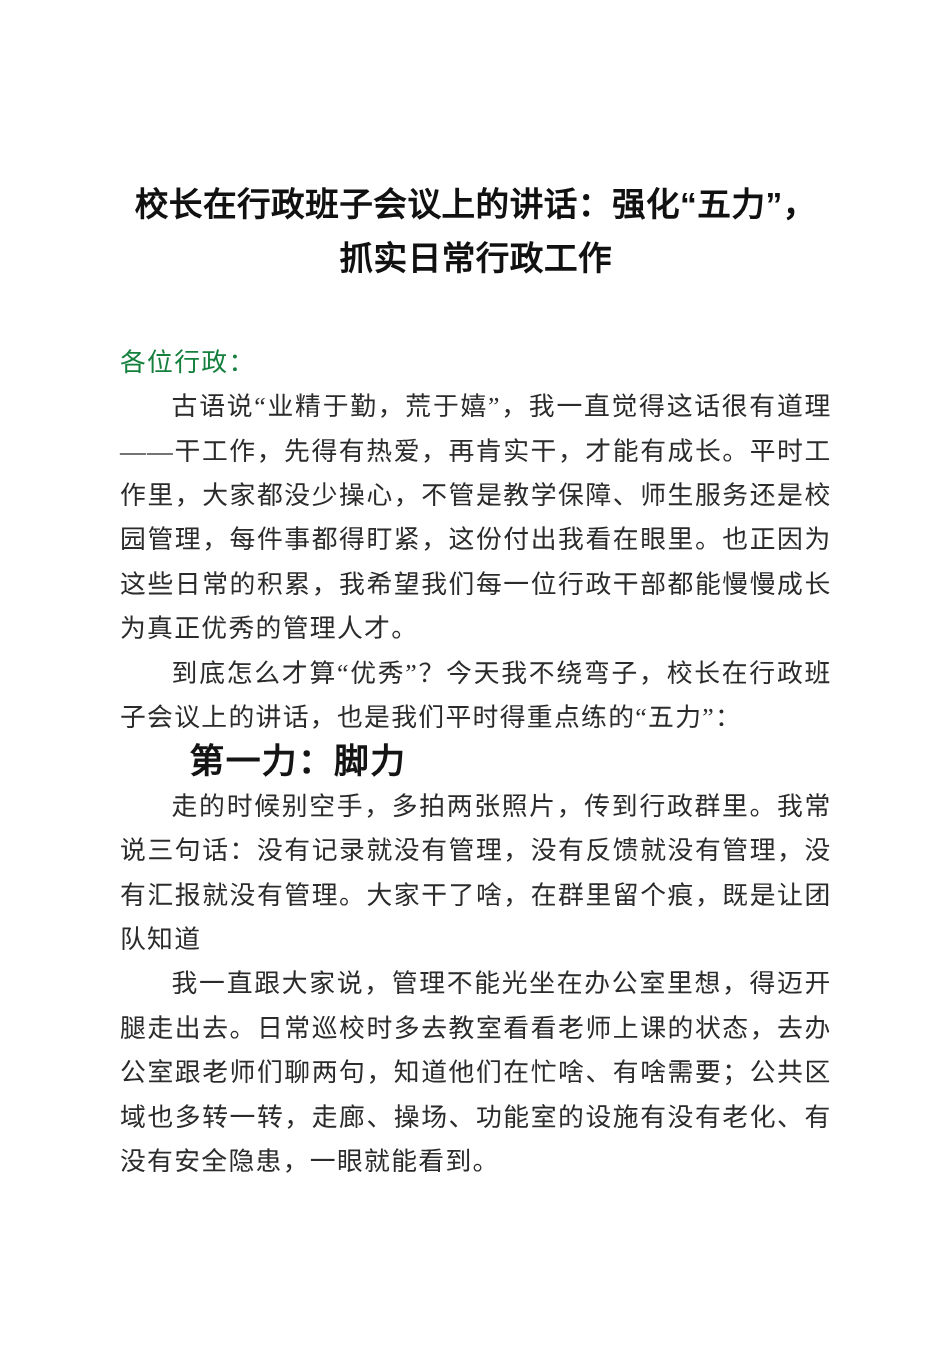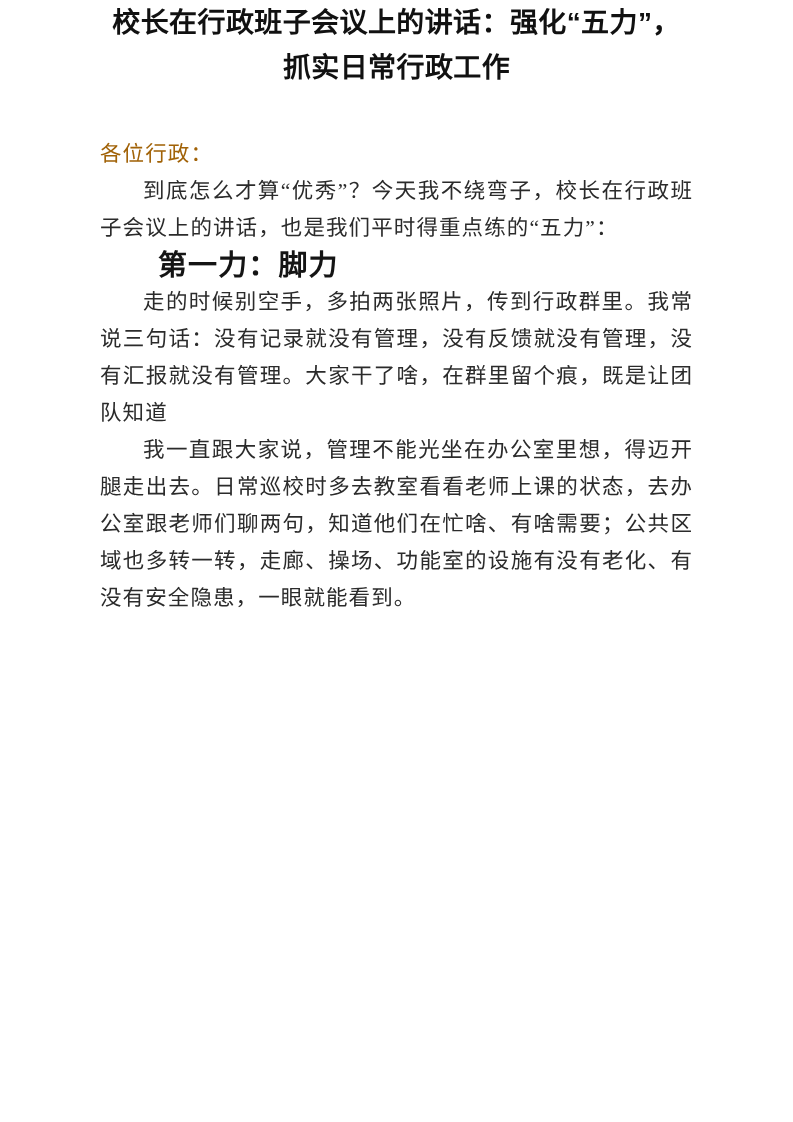--- a/index.html
+++ b/index.html
@@ -27,37 +27,38 @@
   .page-body {
     position: absolute;
     left: 100px;
     top: 0;
     width: 593px;
   }
 
   
   .doc-title {
     margin: 0;
+    padding-top: 148px;
     font-family: "Liberation Sans", "DejaVu Sans", sans-serif;
     font-size: 28px;
     font-weight: bold;
     line-height: 45px;
     color: #111111;
     text-align: center;
     letter-spacing: 0.4px;
     word-break: break-all;
   }
 
   
   .salutation {
     margin: 0;
     padding-top: 46px;
     font-size: 21.5px;
     line-height: 37px;
-    color: #a16207;
+    color: #15803d;
     text-align: justify;
     text-justify: inter-ideograph;
     letter-spacing: 1.1px;
     word-break: break-all;
   }
 
   .para {
     margin: 0;
     padding-top: 0;
     text-indent: 2em;
@@ -84,20 +85,21 @@
 </head>
 <body>
 
 <div class="page">
   <div class="page-body">
 
     <h1 class="doc-title">校长在行政班子会议上的讲话：强化“五力”，抓实日常行政工作</h1>
 
     <p class="salutation">各位行政：</p>
 
+    <p class="para">古语说“业精于勤，荒于嬉”，我一直觉得这话很有道理——干工作，先得有热爱，再肯实干，才能有成长。平时工作里，大家都没少操心，不管是教学保障、师生服务还是校园管理，每件事都得盯紧，这份付出我看在眼里。也正因为这些日常的积累，我希望我们每一位行政干部都能慢慢成长为真正优秀的管理人才。</p>
 
     <p class="para">到底怎么才算“优秀”？今天我不绕弯子，校长在行政班子会议上的讲话，也是我们平时得重点练的“五力”：</p>
 
     <p class="subhead">第一力：脚力</p>
 
     <p class="para">走的时候别空手，多拍两张照片，传到行政群里。我常说三句话：没有记录就没有管理，没有反馈就没有管理，没有汇报就没有管理。大家干了啥，在群里留个痕，既是让团队知道</p>
 
     <p class="para">我一直跟大家说，管理不能光坐在办公室里想，得迈开腿走出去。日常巡校时多去教室看看老师上课的状态，去办公室跟老师们聊两句，知道他们在忙啥、有啥需要；公共区域也多转一转，走廊、操场、功能室的设施有没有老化、有没有安全隐患，一眼就能看到。</p>
 
   </div>

